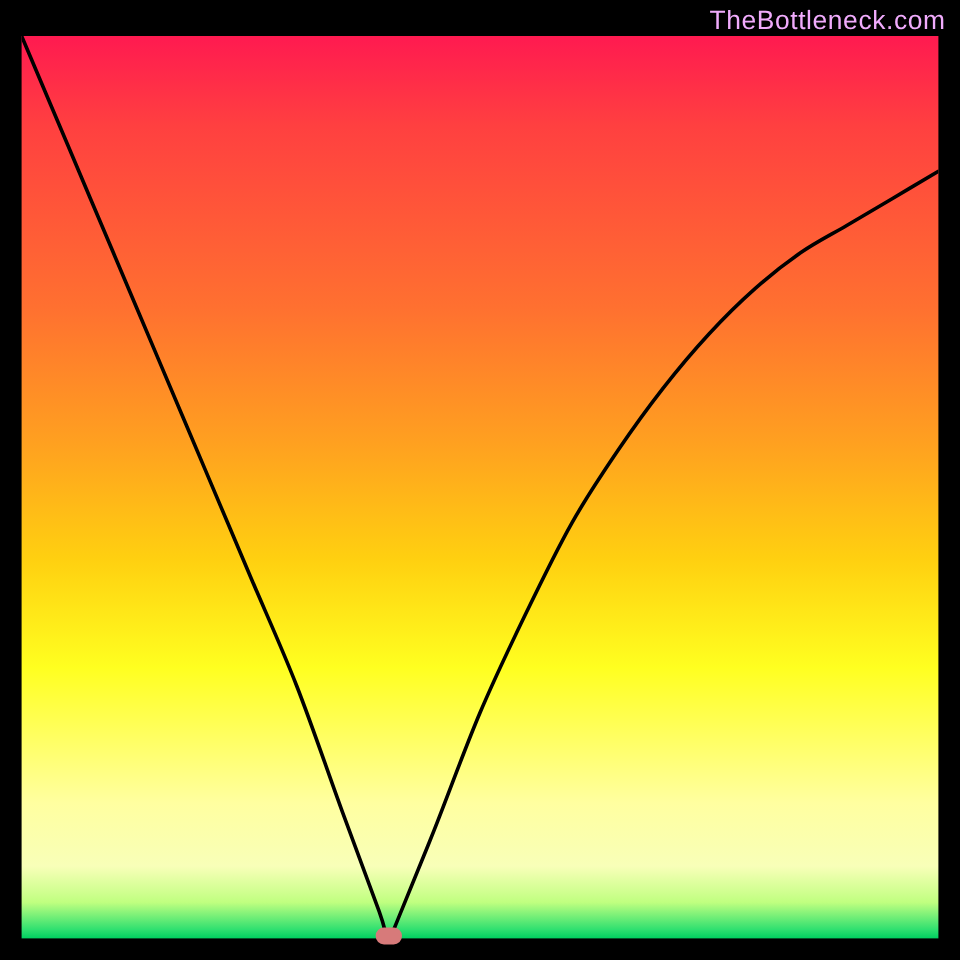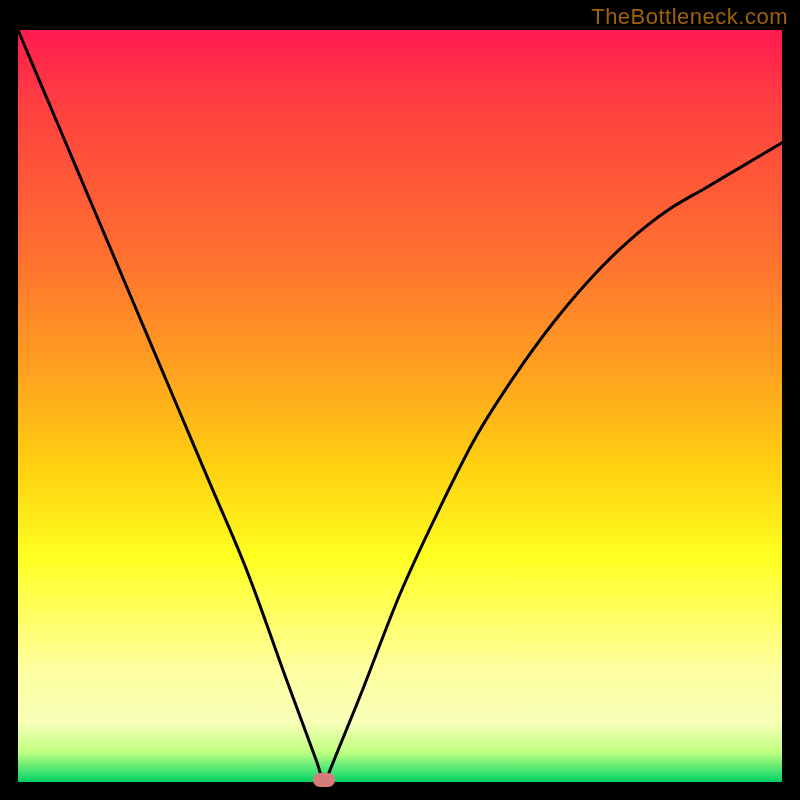--- a/index.html
+++ b/index.html
@@ -45,21 +45,21 @@
     top: 0;
     width: 764px;
     height: 752px;
   }
   .watermark {
     position: absolute;
     top: 4px;
     right: 12px;
     font-family: Arial, Helvetica, sans-serif;
     font-size: 22px;
-    color: #a16207;
+    color: #f0abfc;
     letter-spacing: 0.5px;
   }
   .min-marker {
     position: absolute;
     width: 22px;
     height: 14px;
     border-radius: 8px;
     background: #d77a7a;
     transform: translate(-50%, -50%);
   }

